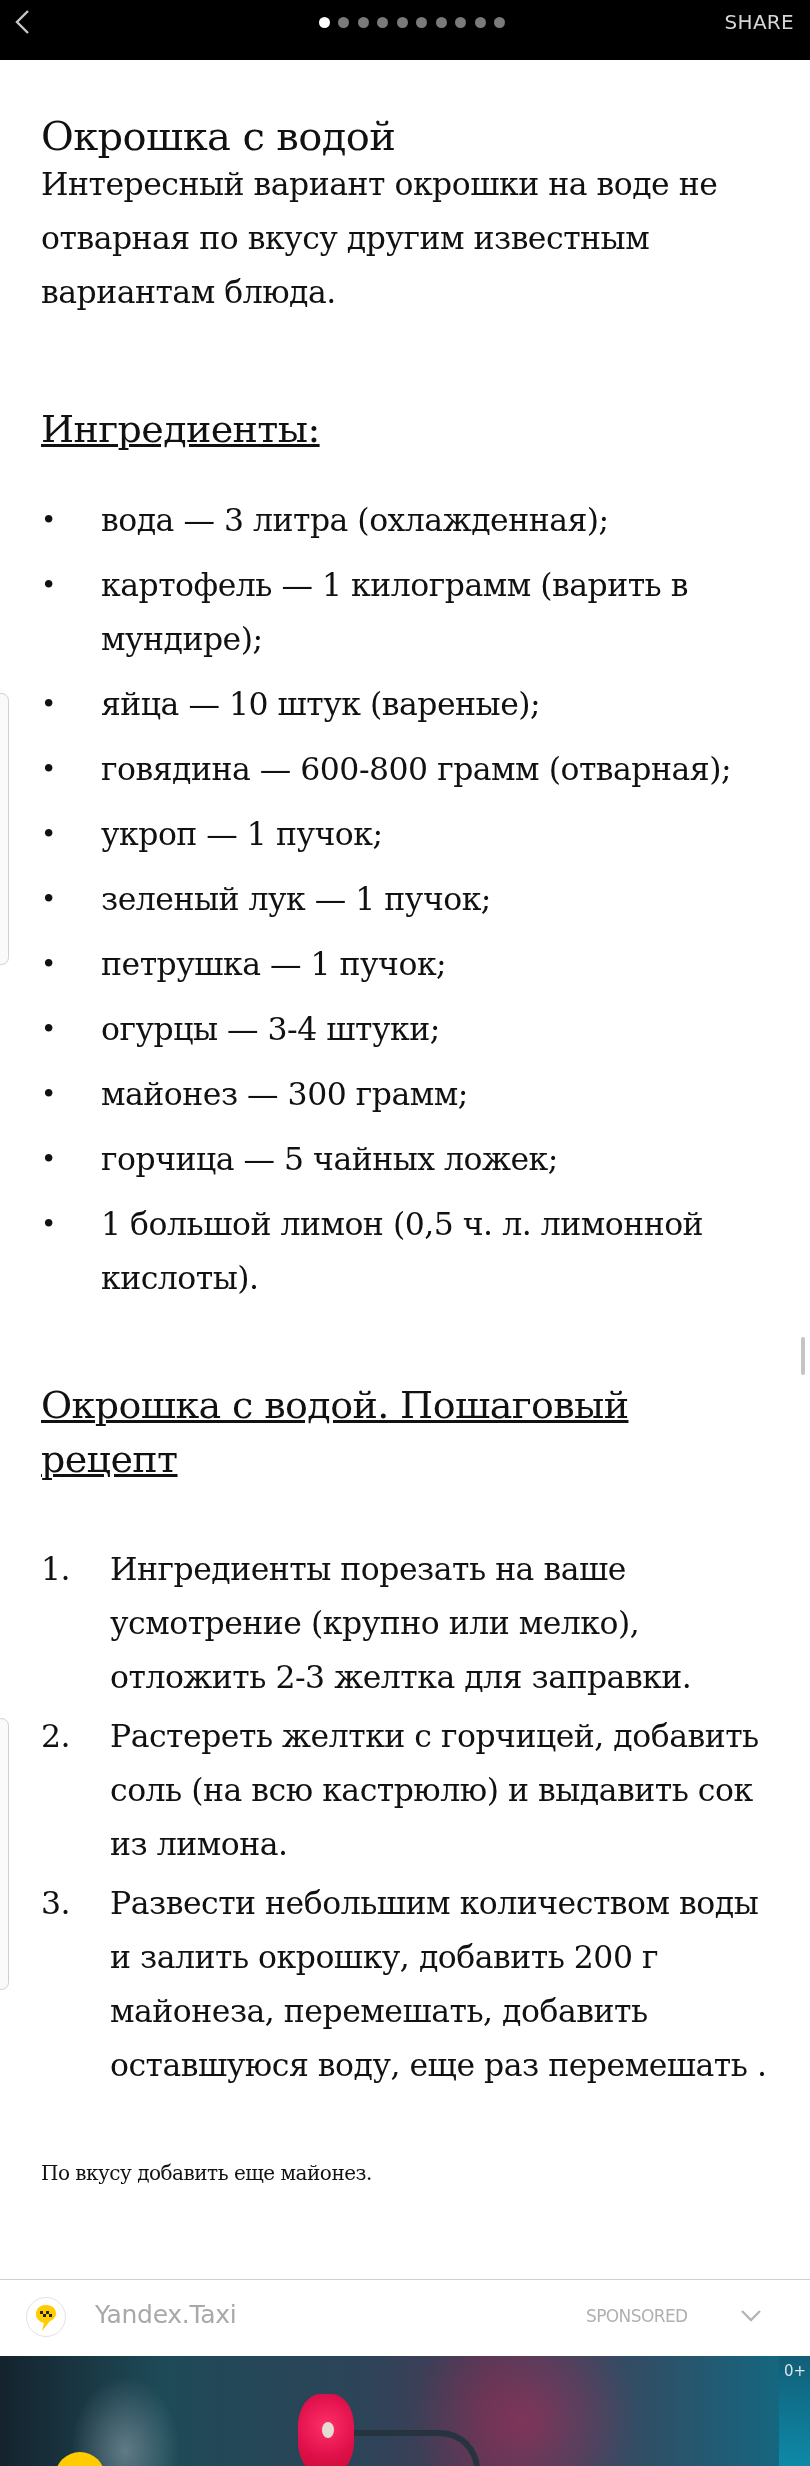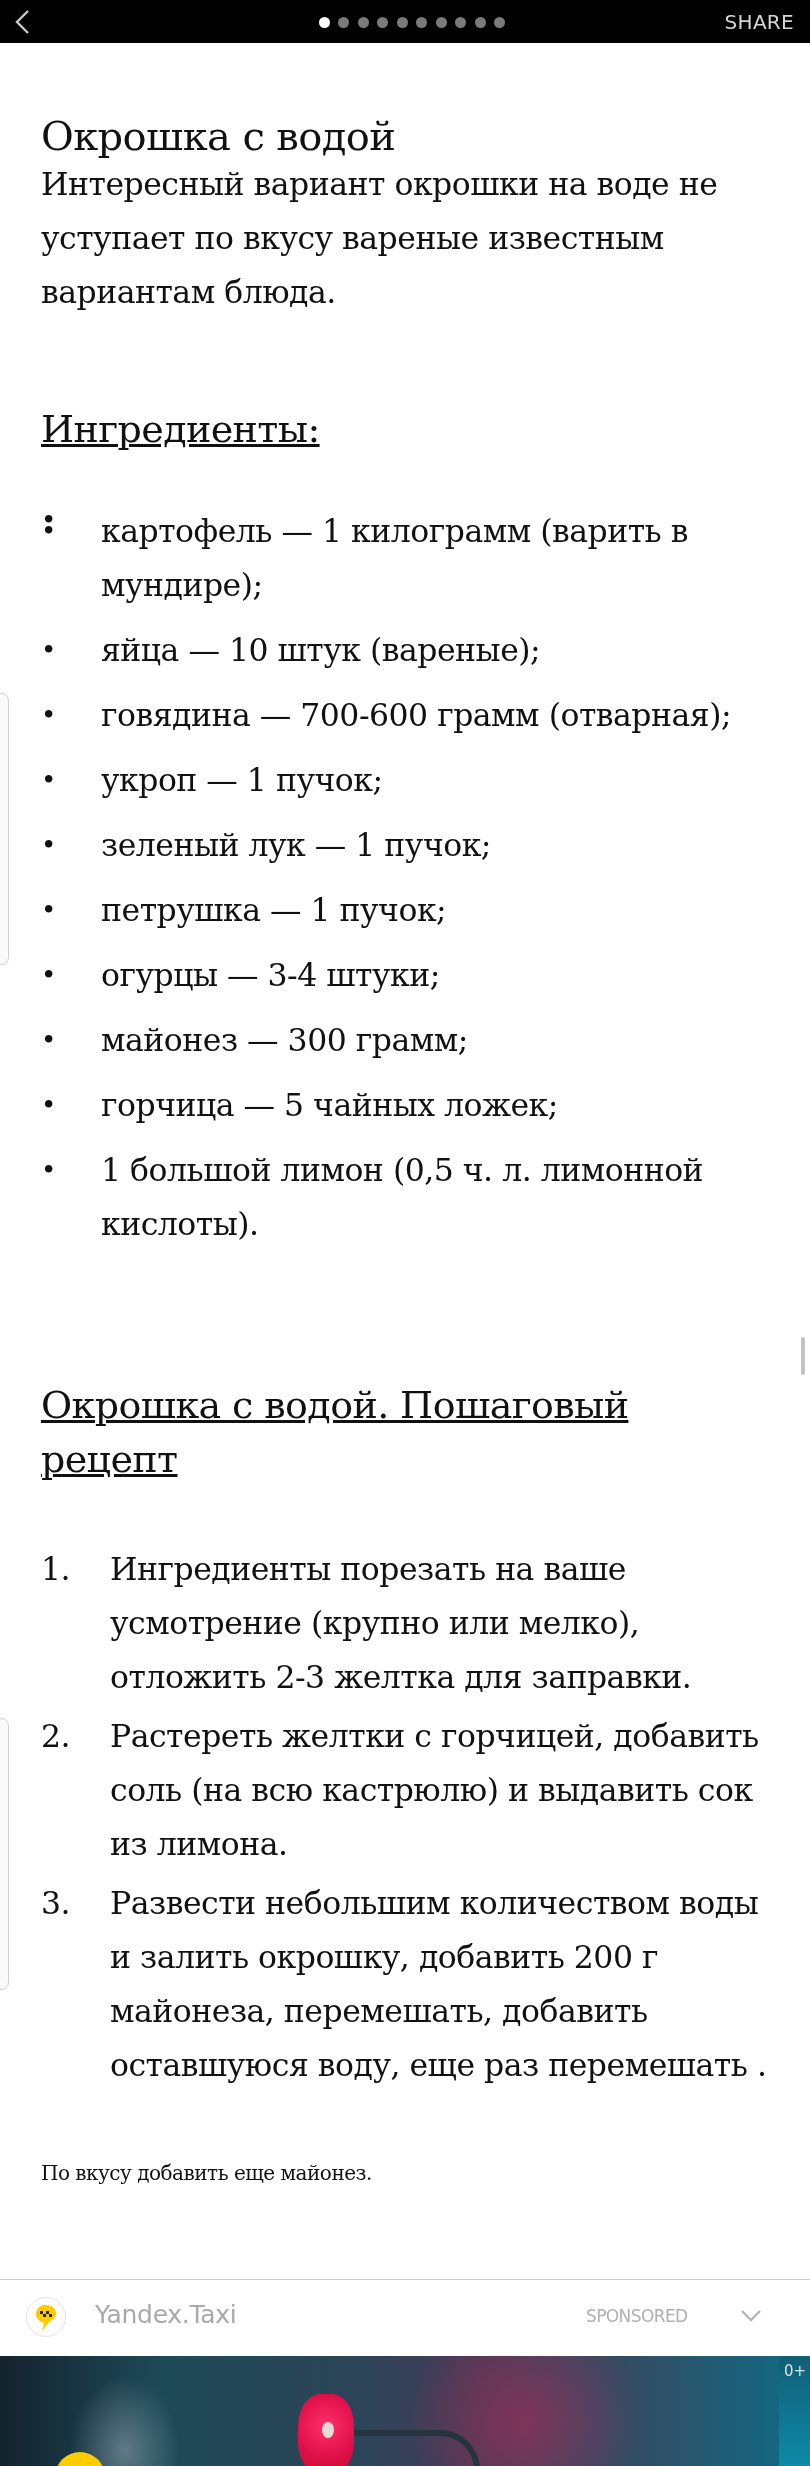--- a/index.html
+++ b/index.html
@@ -1,19 +1,19 @@
 <!DOCTYPE html>
 <html><head>
 <meta charset="utf-8">
 <style>
   * { box-sizing: border-box; margin: 0; padding: 0; }
   html, body { width: 810px; height: 2466px; overflow: hidden; background: #ffffff; }
   body { position: relative; font-family: "DejaVu Serif", "Liberation Serif", serif; color: #111111; }
 
-  .topbar { position: absolute; left: 0; top: 0; width: 810px; height: 43px; background: #000000; }
+  .topbar { position: absolute; left: 0; top: 0; width: 810px; height: 60px; background: #000000; }
   .topbar .back { position: absolute; left: 10px; top: 6px; width: 30px; height: 32px; cursor: pointer; }
   .topbar .dots { position: absolute; left: 0; right: 0; top: 17px; display: flex; justify-content: center; gap: 8.5px; padding-left: 14px; }
   .topbar .dot { width: 11px; height: 11px; border-radius: 50%; background: #7a7a7a; cursor: pointer; }
   .topbar .dot.active { background: #ffffff; }
   .topbar .share { position: absolute; right: 16px; top: 10px; color: #d6d6d6; font-family: "DejaVu Sans", sans-serif; font-size: 20px; letter-spacing: 0.3px; cursor: pointer; }
 
   .article { position: absolute; left: 41px; top: 45px; width: 740px; }
   .h1 { position: absolute; left: 0; top: 26px; font-size: 40px; line-height: 50px; font-weight: normal; letter-spacing: -0.6px; margin-top: 40px; }
   .intro { position: absolute; left: 0; top: 112px; width: 730px; font-size: 31.5px; line-height: 54px; letter-spacing: -0.5px; }
   .h2 { position: absolute; left: 0; font-size: 38px; line-height: 54px; font-weight: normal; letter-spacing: -0.6px; text-decoration: underline; }
@@ -74,28 +74,28 @@
   </div>
   <span class="share">SHARE</span>
 </div>
 
 <div class="handle-left a"></div>
 <div class="handle-left b"></div>
 <div class="scroll-right"></div>
 
 <div class="article">
   <h1 class="h1">Окрошка с водой</h1>
-  <p class="intro">Интересный вариант окрошки на воде не уступает по вкусу вареные известным вариантам блюда.</p>
+  <p class="intro">Интересный вариант окрошки на воде не отварная по вкусу другим известным вариантам блюда.</p>
 
   <h2 class="h2 ingr">Ингредиенты:</h2>
   <ul class="ul">
-    <li><span class="bullet">•</span></li>
+    <li><span class="bullet">•</span><span>вода — 3 литра (охлажденная);</span></li>
     <li><span class="bullet">•</span><span>картофель — 1 килограмм (варить в мундире);</span></li>
     <li><span class="bullet">•</span><span>яйца — 10 штук (вареные);</span></li>
-    <li><span class="bullet">•</span><span>говядина — 700-600 грамм (отварная);</span></li>
+    <li><span class="bullet">•</span><span>говядина — 600-800 грамм (отварная);</span></li>
     <li><span class="bullet">•</span><span>укроп — 1 пучок;</span></li>
     <li><span class="bullet">•</span><span>зеленый лук — 1 пучок;</span></li>
     <li><span class="bullet">•</span><span>петрушка — 1 пучок;</span></li>
     <li><span class="bullet">•</span><span>огурцы — 3-4 штуки;</span></li>
     <li><span class="bullet">•</span><span>майонез — 300 грамм;</span></li>
     <li><span class="bullet">•</span><span>горчица — 5 чайных ложек;</span></li>
     <li><span class="bullet">•</span><span>1 большой лимон (0,5 ч. л. лимонной кислоты).</span></li>
   </ul>
 
   <h2 class="h2 steps">Окрошка с водой. Пошаговый рецепт</h2>

